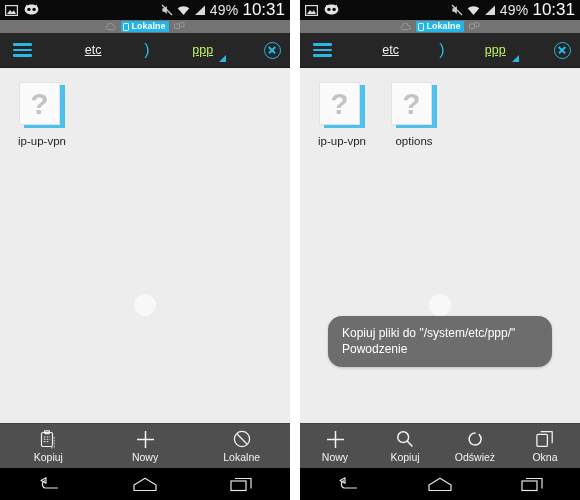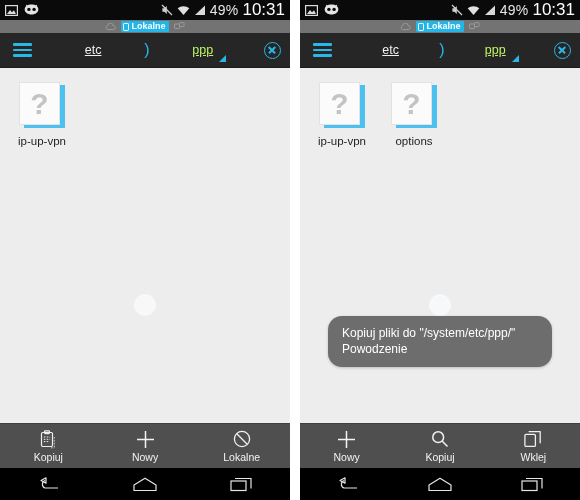--- a/index.html
+++ b/index.html
@@ -452,25 +452,33 @@
           <svg width="18" height="18" viewBox="0 0 18 18">
               <circle cx="7.2" cy="7.2" r="5.4" fill="none" stroke="#f0f0f0" stroke-width="1.5"></circle>
               <path d="M11.3 11.3 L16.5 16.5" stroke="#f0f0f0" stroke-width="1.6"></path>
             </svg>
         </div>
         <div class="lbl">Kopiuj</div>
       </div>
       <div class="action">
         <div class="gl">
           <svg width="18" height="18" viewBox="0 0 18 18">
+              <path d="M13.2 4.6 A6 6 0 1 1 9 3" fill="none" stroke="#f0f0f0" stroke-width="1.5" stroke-linecap="round"></path>
+            </svg>
+        </div>
+        <div class="lbl">Odśwież</div>
+      </div>
+      <div class="action">
+        <div class="gl">
+          <svg width="18" height="18" viewBox="0 0 18 18">
               <rect x="0.9" y="4.4" width="10.5" height="12" rx="1.2" fill="none" stroke="#f0f0f0" stroke-width="1.3"></rect>
               <path d="M4.6 1.6 H16.2 V13.2" fill="none" stroke="#f0f0f0" stroke-width="1.3" stroke-linejoin="round"></path>
             </svg>
         </div>
-        <div class="lbl">Wklej</div>
+        <div class="lbl">Okna</div>
       </div>
     </div>
 
     <div class="navbar">
       <div class="navbtn">
         <svg width="24" height="15" viewBox="0 0 24 15">
             <path d="M22 11 H9 A4 4 0 0 1 9 3.5 H8.5" fill="none" stroke="#e6e6e6" stroke-width="1.2"></path>
             <path d="M5 3.5 L10 0.8 L10 6.2 Z" fill="none" stroke="#e6e6e6" stroke-width="1.2" stroke-linejoin="round"></path>
           </svg>
       </div>

